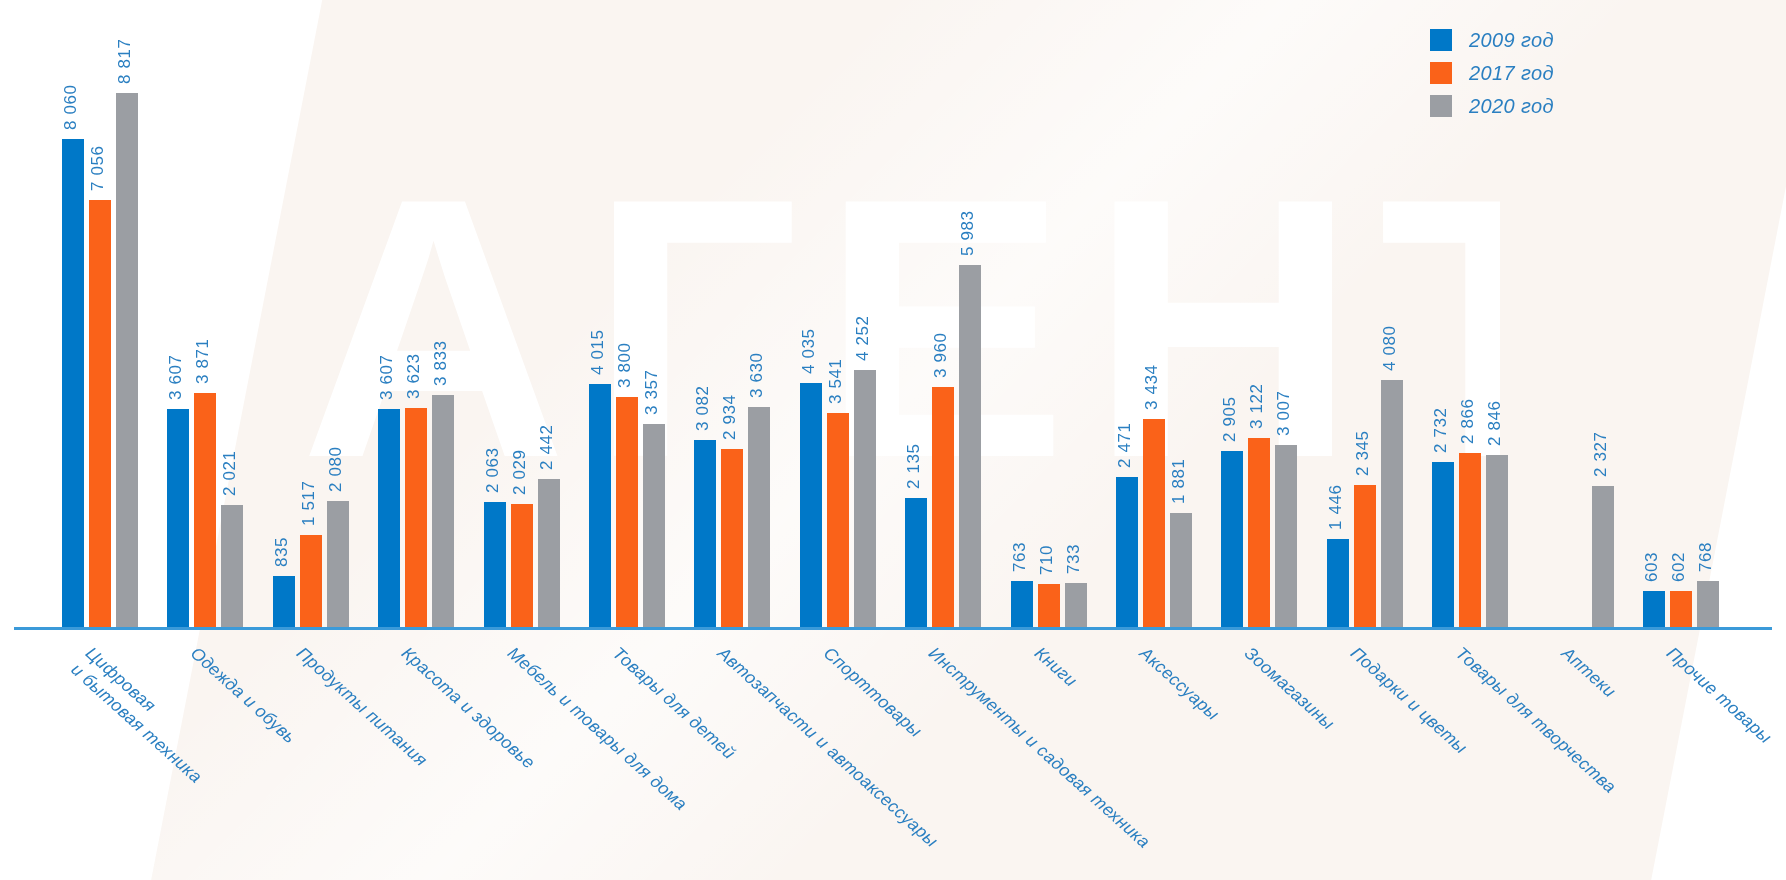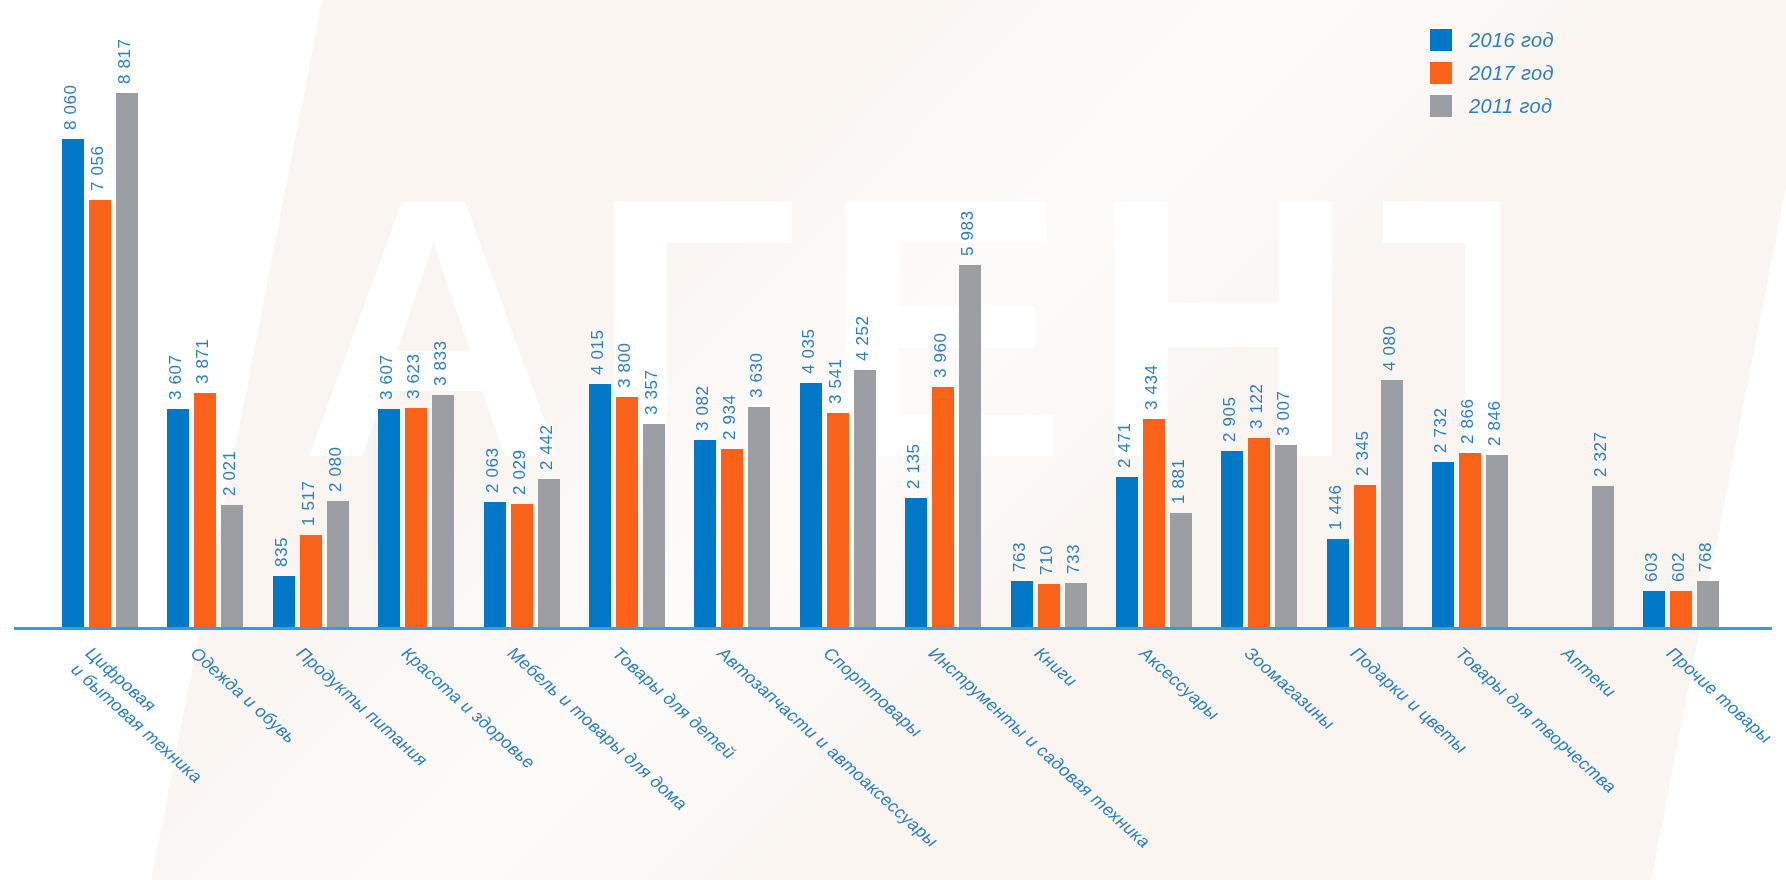--- a/index.html
+++ b/index.html
@@ -149,29 +149,29 @@
 
 <div id="stage">
 
   <div id="bg-panel"></div>
   <div id="bg-panel-shine"></div>
   <div id="watermark">АГЕНТ</div>
 
   <div id="legend">
       <div class="legend-row">
         <span class="legend-swatch" style="background: rgb(0, 120, 200);"></span>
-        <span class="legend-label">2016 год</span>
+        <span class="legend-label">2009 год</span>
       </div>
       <div class="legend-row">
         <span class="legend-swatch" style="background: rgb(250, 98, 25);"></span>
         <span class="legend-label">2017 год</span>
       </div>
       <div class="legend-row">
         <span class="legend-swatch" style="background: rgb(155, 158, 163);"></span>
-        <span class="legend-label">2011 год</span>
+        <span class="legend-label">2020 год</span>
       </div>
     </div>
 
   <div id="plot">
     <div id="baseline"></div>
   <div class="group" style="left: 62px; bottom: 253px;">
         <div class="bars">
           <div class="barwrap">
             <div class="bar s2018" style="height: 488.078px;"></div>
             <span class="vlabel" style="bottom: 488.078px;">8 060</span>

